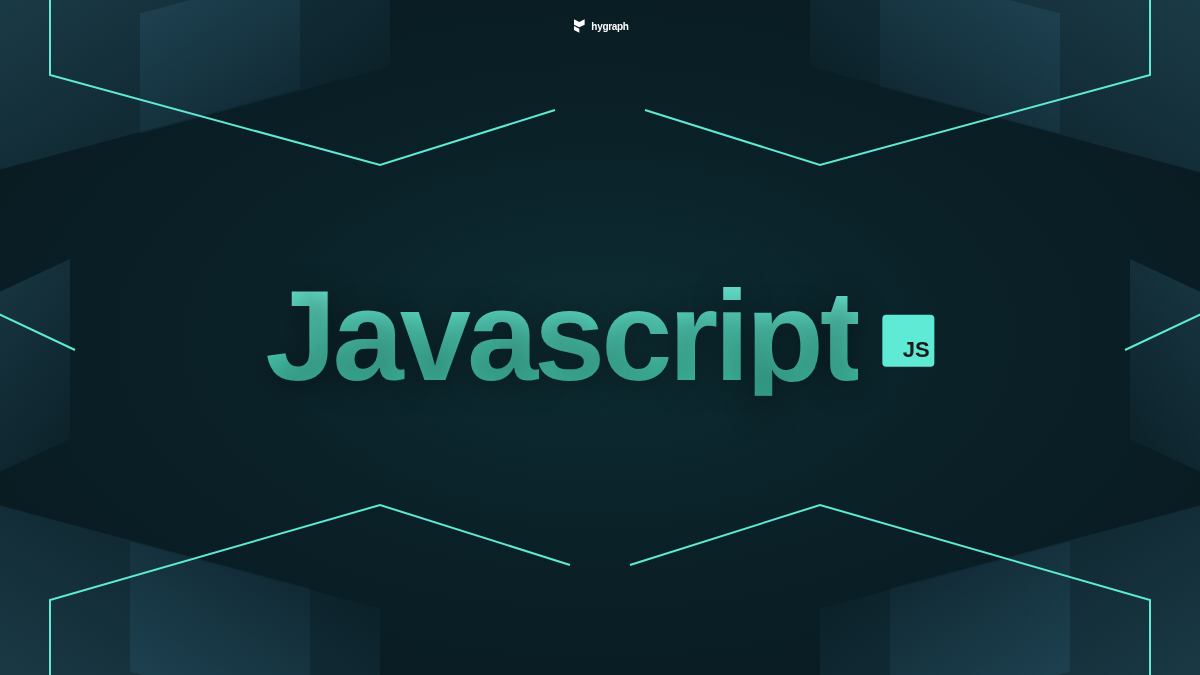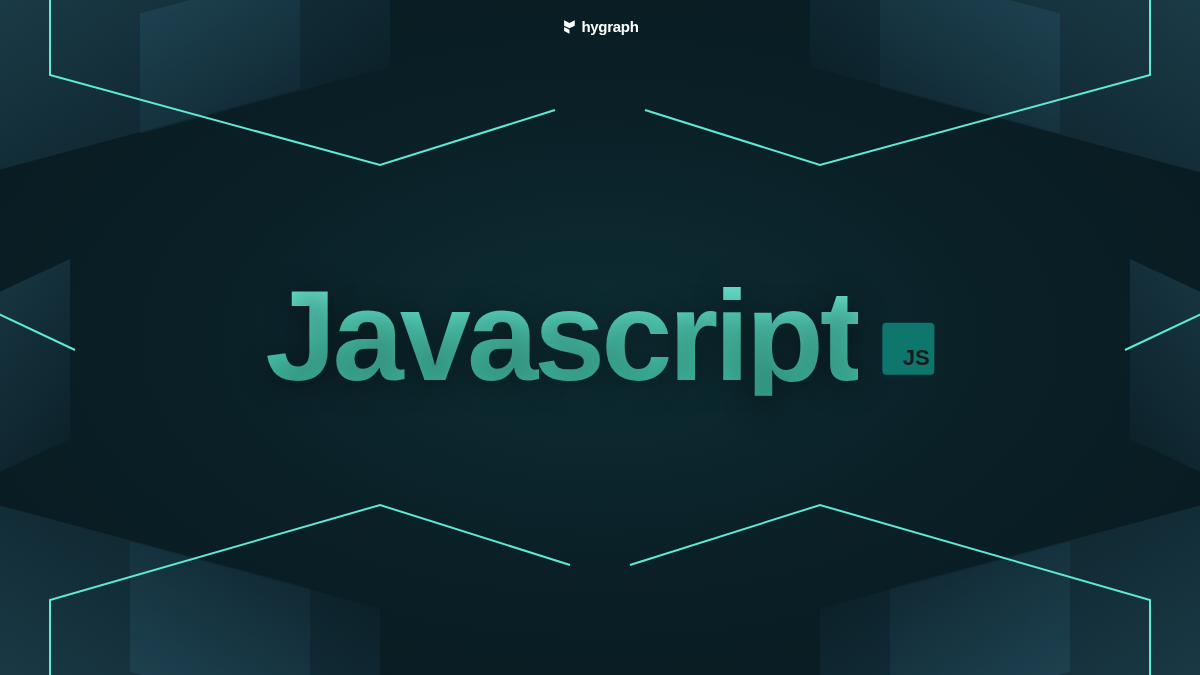--- a/index.html
+++ b/index.html
@@ -141,69 +141,68 @@
       gap: 4px;
       color: #fff;
     }
     
     .logo-icon {
       width: 16px;
       height: 16px;
     }
     
     .logo-text {
-      font-size: 15px;
+      font-size: 10px;
       font-weight: 600;
       letter-spacing: -0.3px;
       color: #fff;
     }
     
     .content {
       position: absolute;
       top: 50%;
       left: 50%;
       transform: translate(-50%, -52%);
       text-align: center;
       display: flex;
       flex-direction: column;
       align-items: center;
     }
     
     .title-wrap {
       display: flex;
-      align-items: center;
       gap: 24px;
       position: relative;
     }
     
     .title-line1, .title-line2 {
       font-size: 128px;
       font-weight: 700;
       letter-spacing: -4px;
       line-height: 0.95;
       background: linear-gradient(180deg, #6ee7d4 0%, #4fd1b8 50%, #3bb89f 100%);
       -webkit-background-clip: text;
       background-clip: text;
       color: transparent;
       text-shadow: 0 4px 30px rgba(0, 0, 0, 0.4);
     }
     
     .js-badge {
       width: 52px;
       height: 52px;
-      background: #0f766e;
+      background: #5eead4;
       border-radius: 4px;
       display: flex;
       align-items: flex-end;
       justify-content: flex-end;
       padding: 4px 5px;
       font-size: 22px;
       font-weight: 800;
       color: #1a1a1a;
-      margin-top: 28px;
+      margin-top: 40px;
       flex-shrink: 0;
     }
   </style>
 </head>
 <body>
 
 <div class="geometric-bg">
   <div class="shape shape1"></div>
   <div class="shape shape2"></div>
   <div class="shape shape3"></div>

